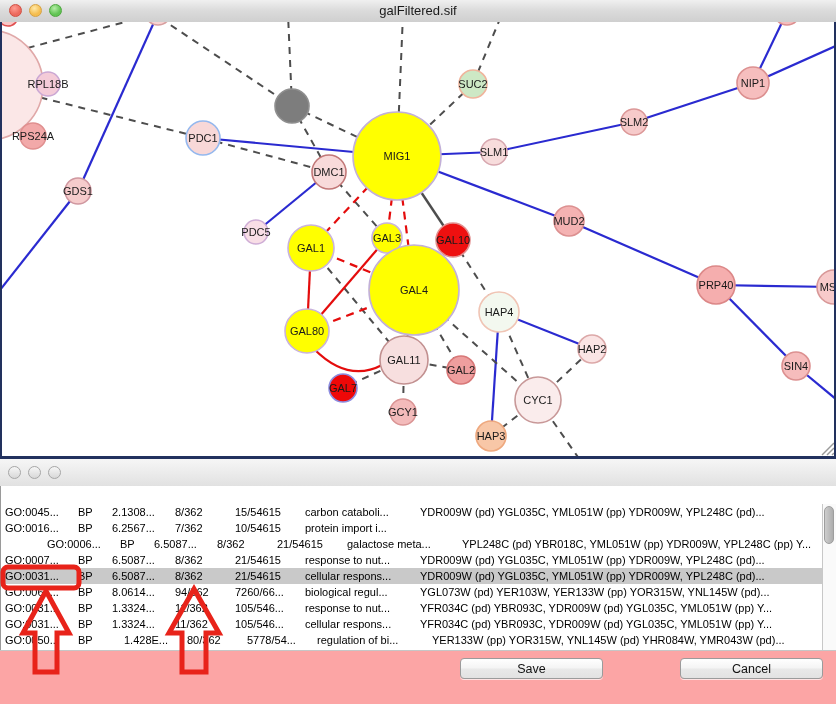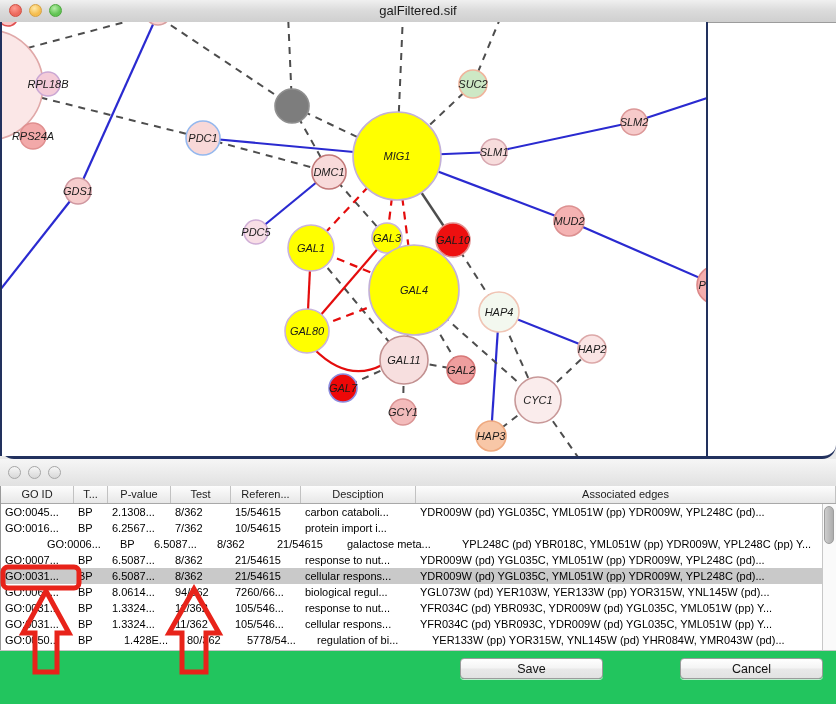--- a/index.html
+++ b/index.html
@@ -1,34 +1,34 @@
 <!DOCTYPE html>
 <html><head>
 <meta charset="utf-8">
 <style>
   html,body{margin:0;padding:0;width:836px;height:704px;overflow:hidden;
     font-family:"Liberation Sans",sans-serif;background:#e9e9e9;}
   #stage{position:relative;width:836px;height:704px;}
 
   
   #network-window{position:absolute;left:0;top:0;width:836px;height:459px;box-sizing:border-box;
-    border-bottom:3px solid #22315e;background:#fff;border-radius:14px;}
+    border-bottom:3px solid #22315e;background:#fff;}
   .mac-titlebar{position:relative;height:22px;
     background:linear-gradient(#f0f0f0,#dcdcdc 45%,#cfcfcf);
     border-bottom:1px solid #9c9c9c;}
   .mac-title{position:absolute;left:0;right:0;top:3px;text-align:center;
     font-size:13px;color:#1a1a1a;}
   .lights{position:absolute;left:9px;top:4px;display:flex;gap:7px;}
   .light{width:13px;height:13px;border-radius:50%;box-sizing:border-box;}
   .light.red{background:radial-gradient(circle at 40% 30%,#ff9d93,#ec6a5e 60%);border:1px solid #d14f43;}
   .light.yellow{background:radial-gradient(circle at 40% 30%,#ffe9a8,#f5bd4f 60%);border:1px solid #d6a243;}
   .light.green{background:radial-gradient(circle at 40% 30%,#b5eda6,#61c454 60%);border:1px solid #4da73e;}
   .light.off{background:linear-gradient(#f6f6f6,#d8d8d8);border:1px solid #a6a6a6;}
-  #network-canvas{position:absolute;left:0;top:22px;width:708px;height:434px;box-sizing:border-box;
-    border-left:2px solid #22315e;border-right:2px solid #22315e;background:#fff;overflow:hidden;font-style:italic;}
+  #network-canvas{position:absolute;left:0;top:22px;width:836px;height:434px;box-sizing:border-box;
+    border-left:2px solid #22315e;border-right:2px solid #22315e;background:#fff;overflow:hidden;}
   #network-canvas svg{display:block;}
 
   
   #noa-window{position:absolute;left:0;top:459px;width:836px;height:245px;background:#e9e9e9;}
   .noa-titlebar{position:relative;height:27px;
     background:linear-gradient(#f6f6f6,#e1e1e1);border-bottom:1px solid #bcbcbc;}
   .noa-title{position:absolute;left:0;right:0;top:6px;text-align:center;font-size:13px;color:#858585;}
   .noa-lights{position:absolute;left:8px;top:7px;display:flex;gap:7px;}
 
   #table-area{position:absolute;left:0;top:27px;width:836px;height:164px;background:#fff;
@@ -42,21 +42,21 @@
   #table-body{position:absolute;left:0;top:18px;width:822px;height:146px;background:#fff;overflow:hidden;}
   .trow{display:flex;height:16px;align-items:flex-end;}
   .trow.selected{background:#c9c9c9;}
   .tcell{box-sizing:border-box;flex:none;font-size:11px;line-height:16px;color:#000;
     padding-left:4px;overflow:hidden;white-space:nowrap;}
   #v-scrollbar{position:absolute;right:0;top:18px;width:14px;height:146px;background:#fafafa;
     border-left:1px solid #c8c8c8;box-sizing:border-box;}
   #v-scroll-thumb{position:absolute;left:1px;top:2px;width:10px;height:38px;border-radius:5px;
     background:linear-gradient(90deg,#cdcdcd,#adadad);border:1px solid #9e9e9e;box-sizing:border-box;}
 
-  #noa-footer{position:absolute;left:0;top:191px;width:836px;height:54px;background:#22c55e;
+  #noa-footer{position:absolute;left:0;top:191px;width:836px;height:54px;background:#fca5a5;
     border-top:1px solid #c6c6c6;box-sizing:border-box;}
   .mac-button{position:absolute;top:7px;width:143px;height:21px;box-sizing:border-box;
     border:1px solid #9b9b9b;border-radius:4px;
     background:linear-gradient(#ffffff,#f4f4f4 48%,#e9e9e9 52%,#e2e2e2);
     font-family:"Liberation Sans",sans-serif;font-size:12.5px;color:#111;text-align:center;line-height:19px;
     box-shadow:0 1px 0 rgba(255,255,255,.7);}
   #save-button{left:460px;}
   #cancel-button{left:680px;}
 
   
@@ -198,29 +198,20 @@
   <div id="noa-window">
     <div class="noa-titlebar">
       <div class="noa-lights">
         <div class="light off"></div>
         <div class="light off"></div>
         <div class="light off"></div>
       </div>
     </div>
 
     <div id="table-area">
-      <div id="table-header">
-          <div class="hcell" style="width: 73px;">GO ID</div>
-          <div class="hcell" style="width: 34px;">T...</div>
-          <div class="hcell" style="width: 63px;">P-value</div>
-          <div class="hcell" style="width: 60px;">Test</div>
-          <div class="hcell" style="width: 70px;">Referen...</div>
-          <div class="hcell" style="width: 115px;">Desciption</div>
-          <div class="hcell fill" style="width: 402px;">Associated edges</div>
-        </div>
       <div id="table-body">
           <div class="trow">
             <div class="tcell" style="width: 73px;">GO:0045...</div>
             <div class="tcell" style="width: 34px;">BP</div>
             <div class="tcell" style="width: 63px;">2.1308...</div>
             <div class="tcell" style="width: 60px;">8/362</div>
             <div class="tcell" style="width: 70px;">15/54615</div>
             <div class="tcell" style="width: 115px;">carbon cataboli...</div>
             <div class="tcell" style="width: 402px; flex: 1 1 0%;">YDR009W (pd) YGL035C, YML051W (pp) YDR009W, YPL248C (pd)...</div>
           </div>

